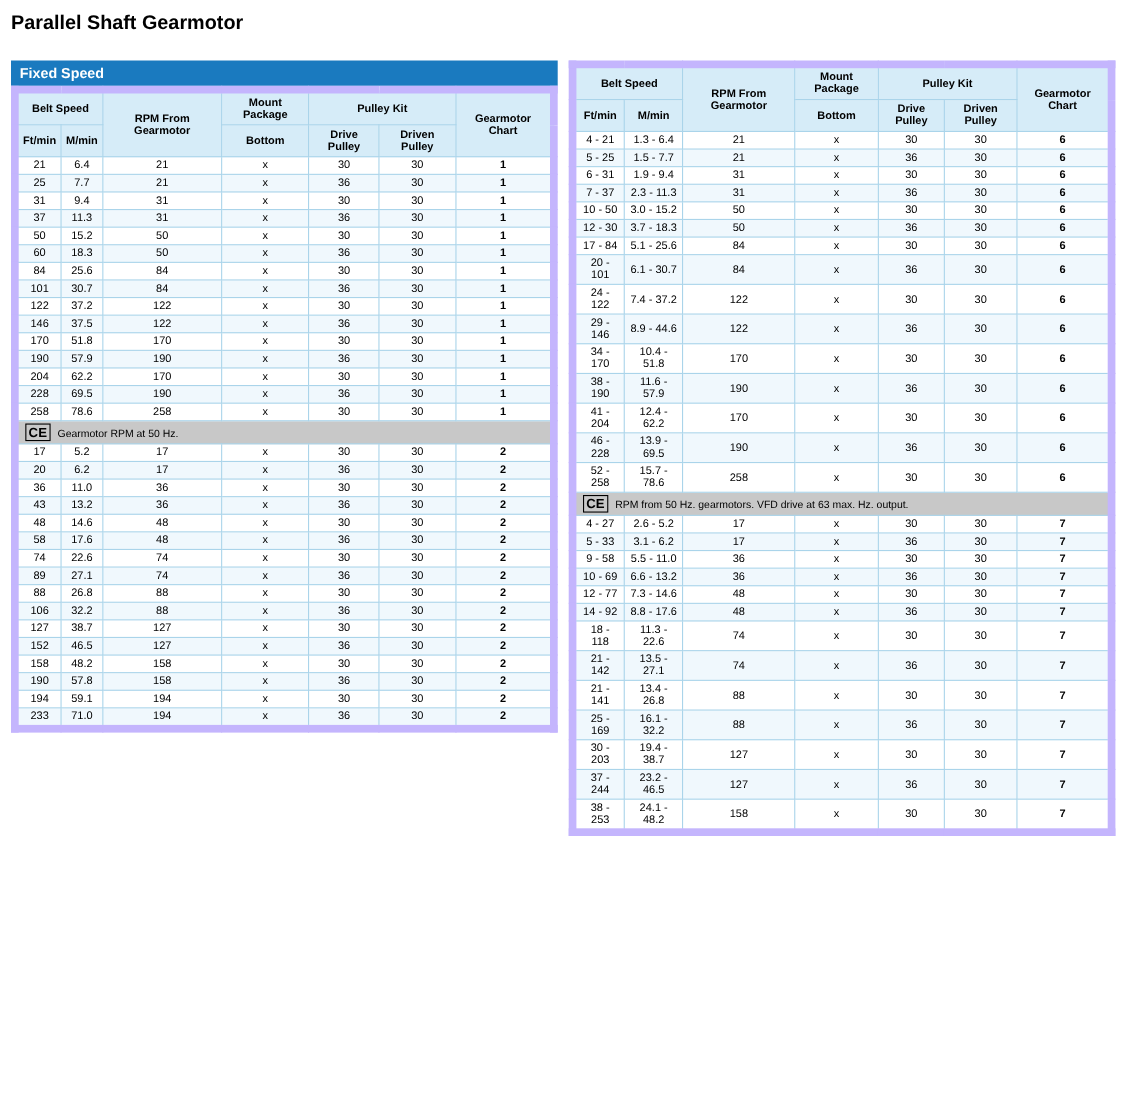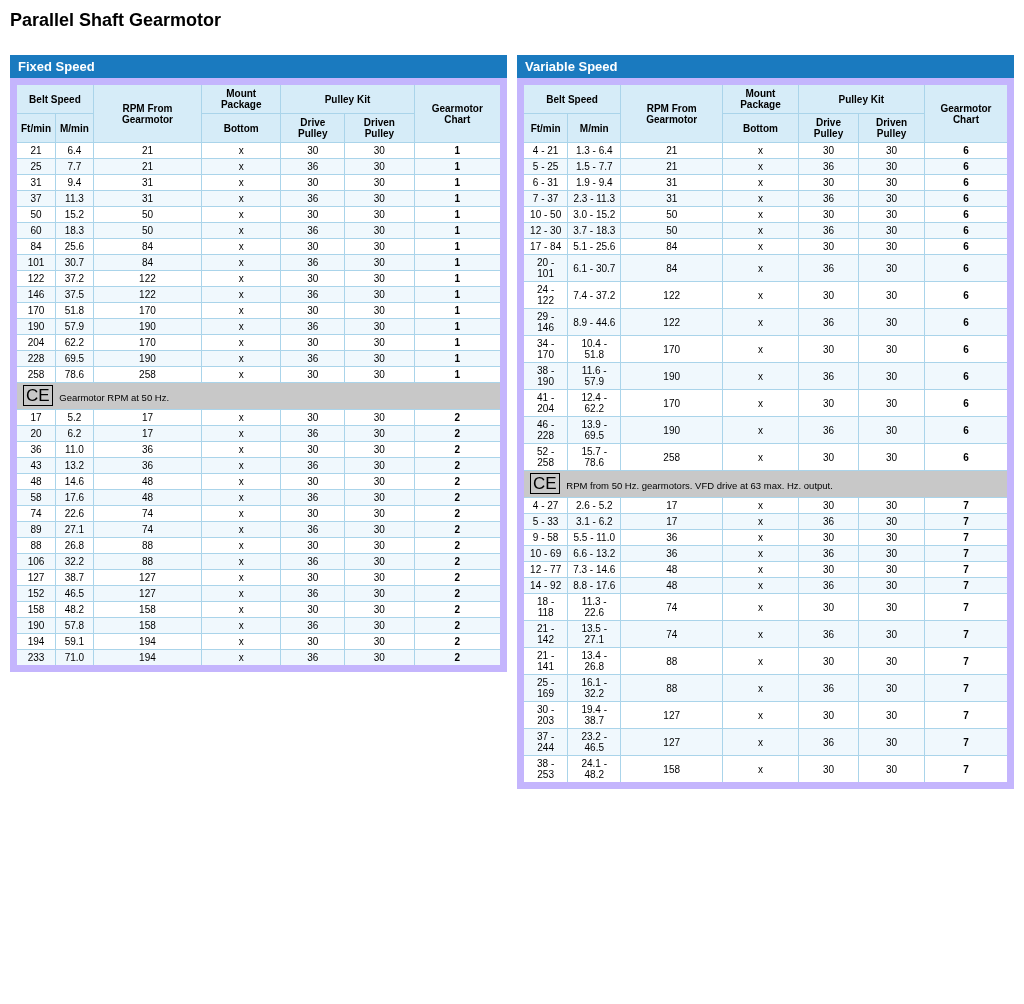--- a/index.html
+++ b/index.html
@@ -61,22 +61,22 @@
     .bold-chart {
       font-weight: bold;
     }
     .ce-row td {
       background: #c8c8c8 !important;
       font-size: 9.5px;
       text-align: left;
       padding: 3px 6px;
     }
     .ce-symbol {
-      font-weight: normal;
-      font-size: 17px;
+      font-weight: bold;
+      font-size: 12px;
       border: 1px solid #000;
       padding: 0 2px;
       margin-right: 4px;
     }
   </style>
 </head>
 <body>
 
 <h1>Parallel Shaft Gearmotor</h1>
 
@@ -389,21 +389,20 @@
             <td>x</td>
             <td>36</td>
             <td>30</td>
             <td class="bold-chart">2</td>
           </tr>
         </tbody>
     </table>
   </div>
 
   <div class="table-section">
-    <div class="section-header">Variable Speed</div>
     <table>
       <thead>
         <tr>
           <th colspan="2">Belt Speed</th>
           <th rowspan="2">RPM From Gearmotor</th>
           <th colspan="1">Mount Package</th>
           <th colspan="2">Pulley Kit</th>
           <th rowspan="2">Gearmotor Chart</th>
         </tr>
         <tr>

